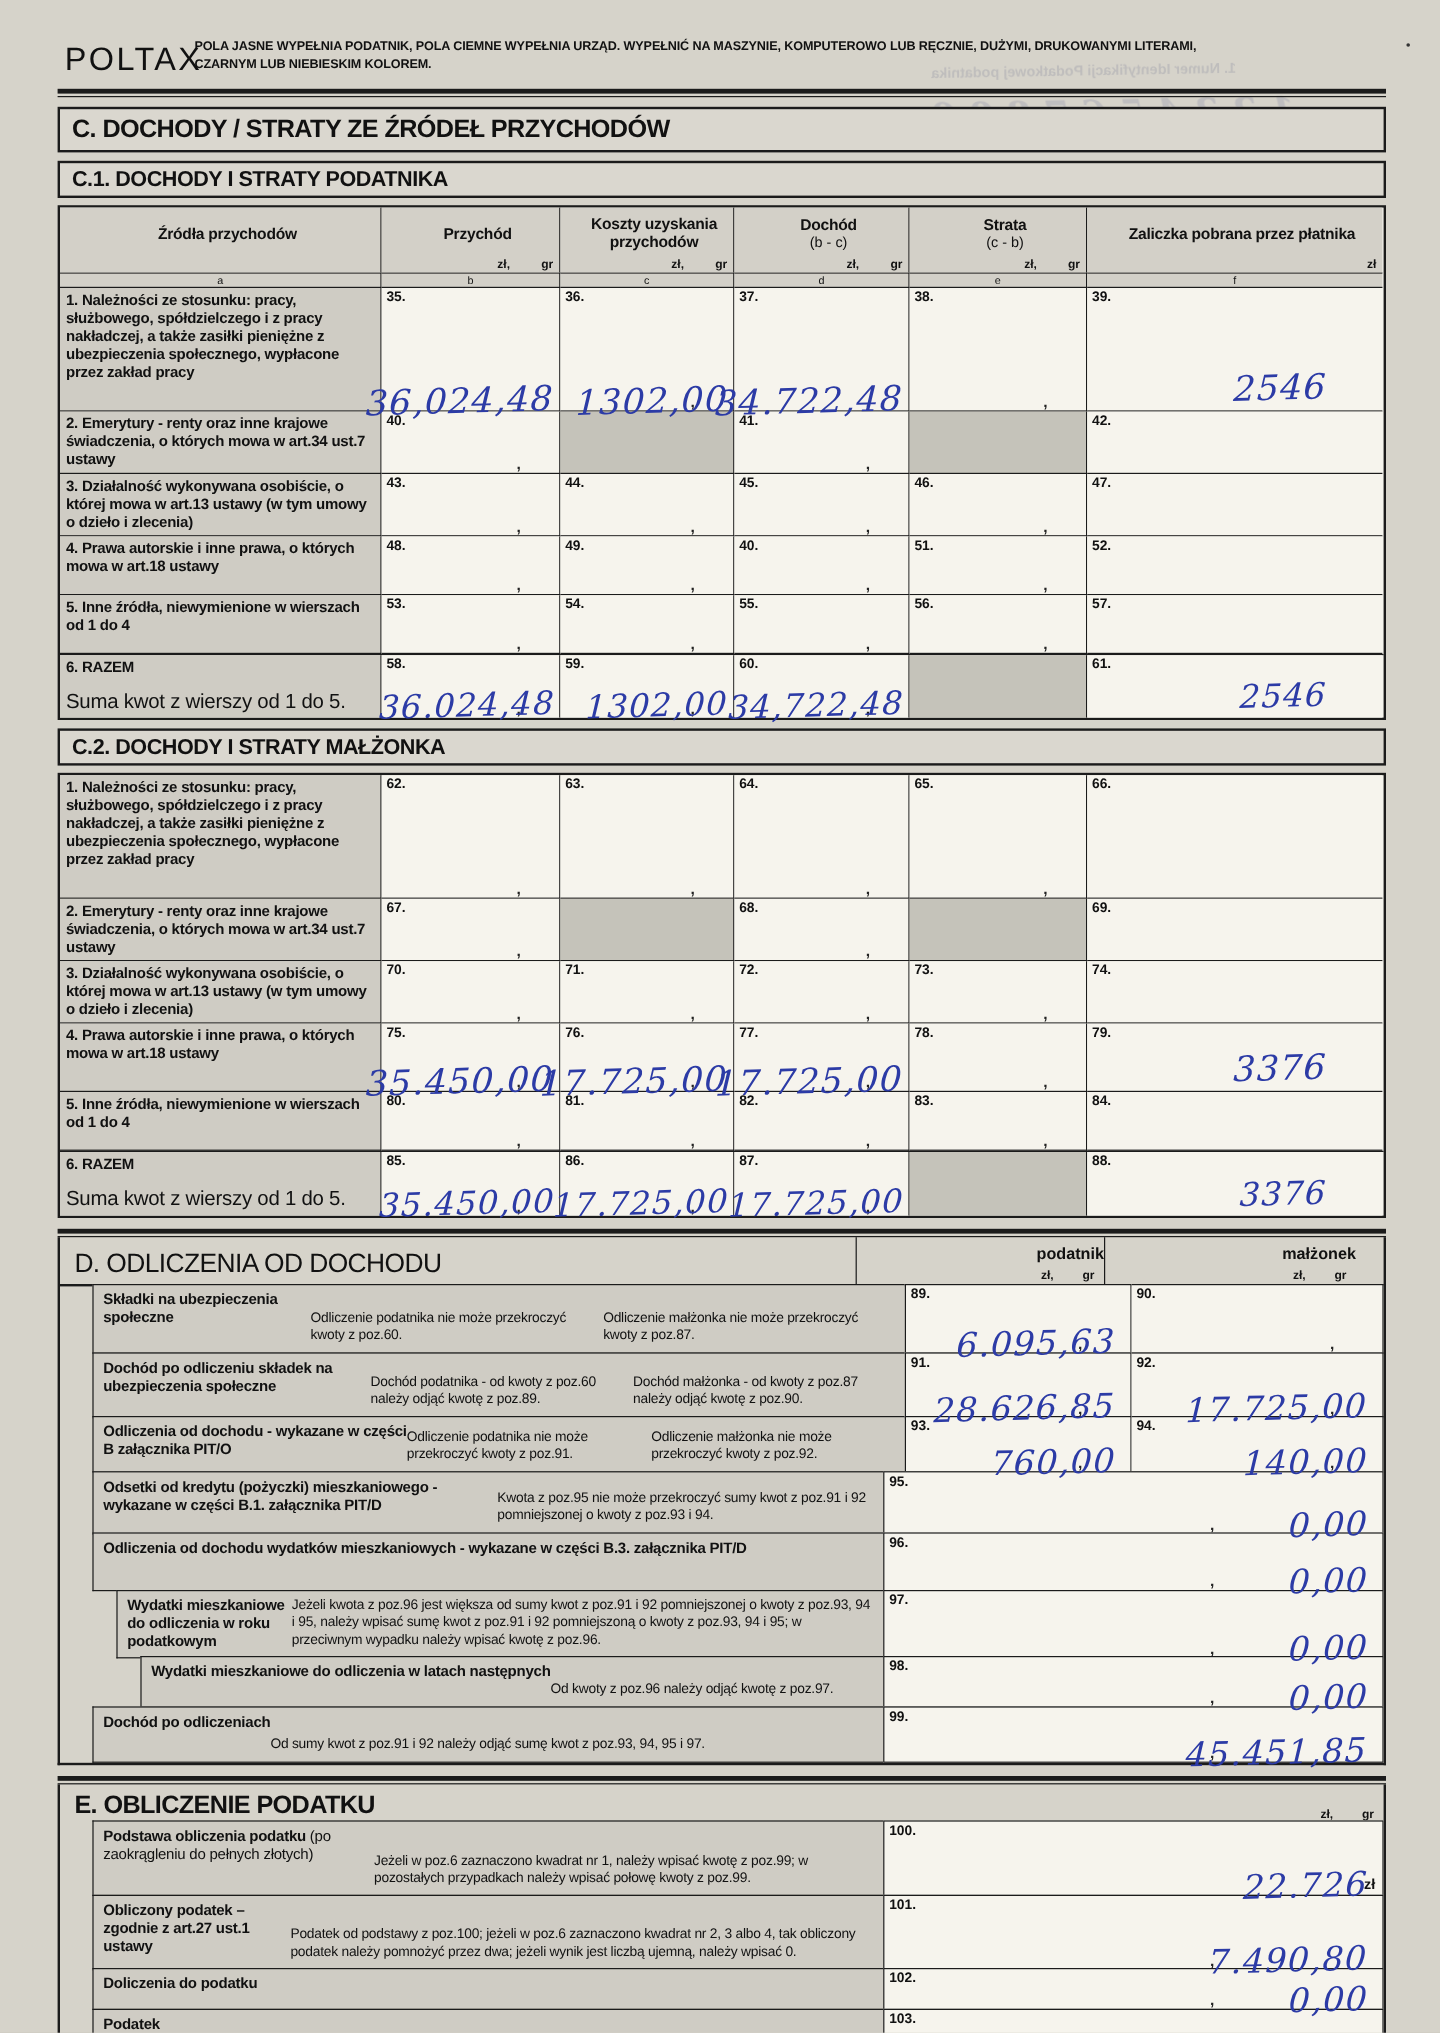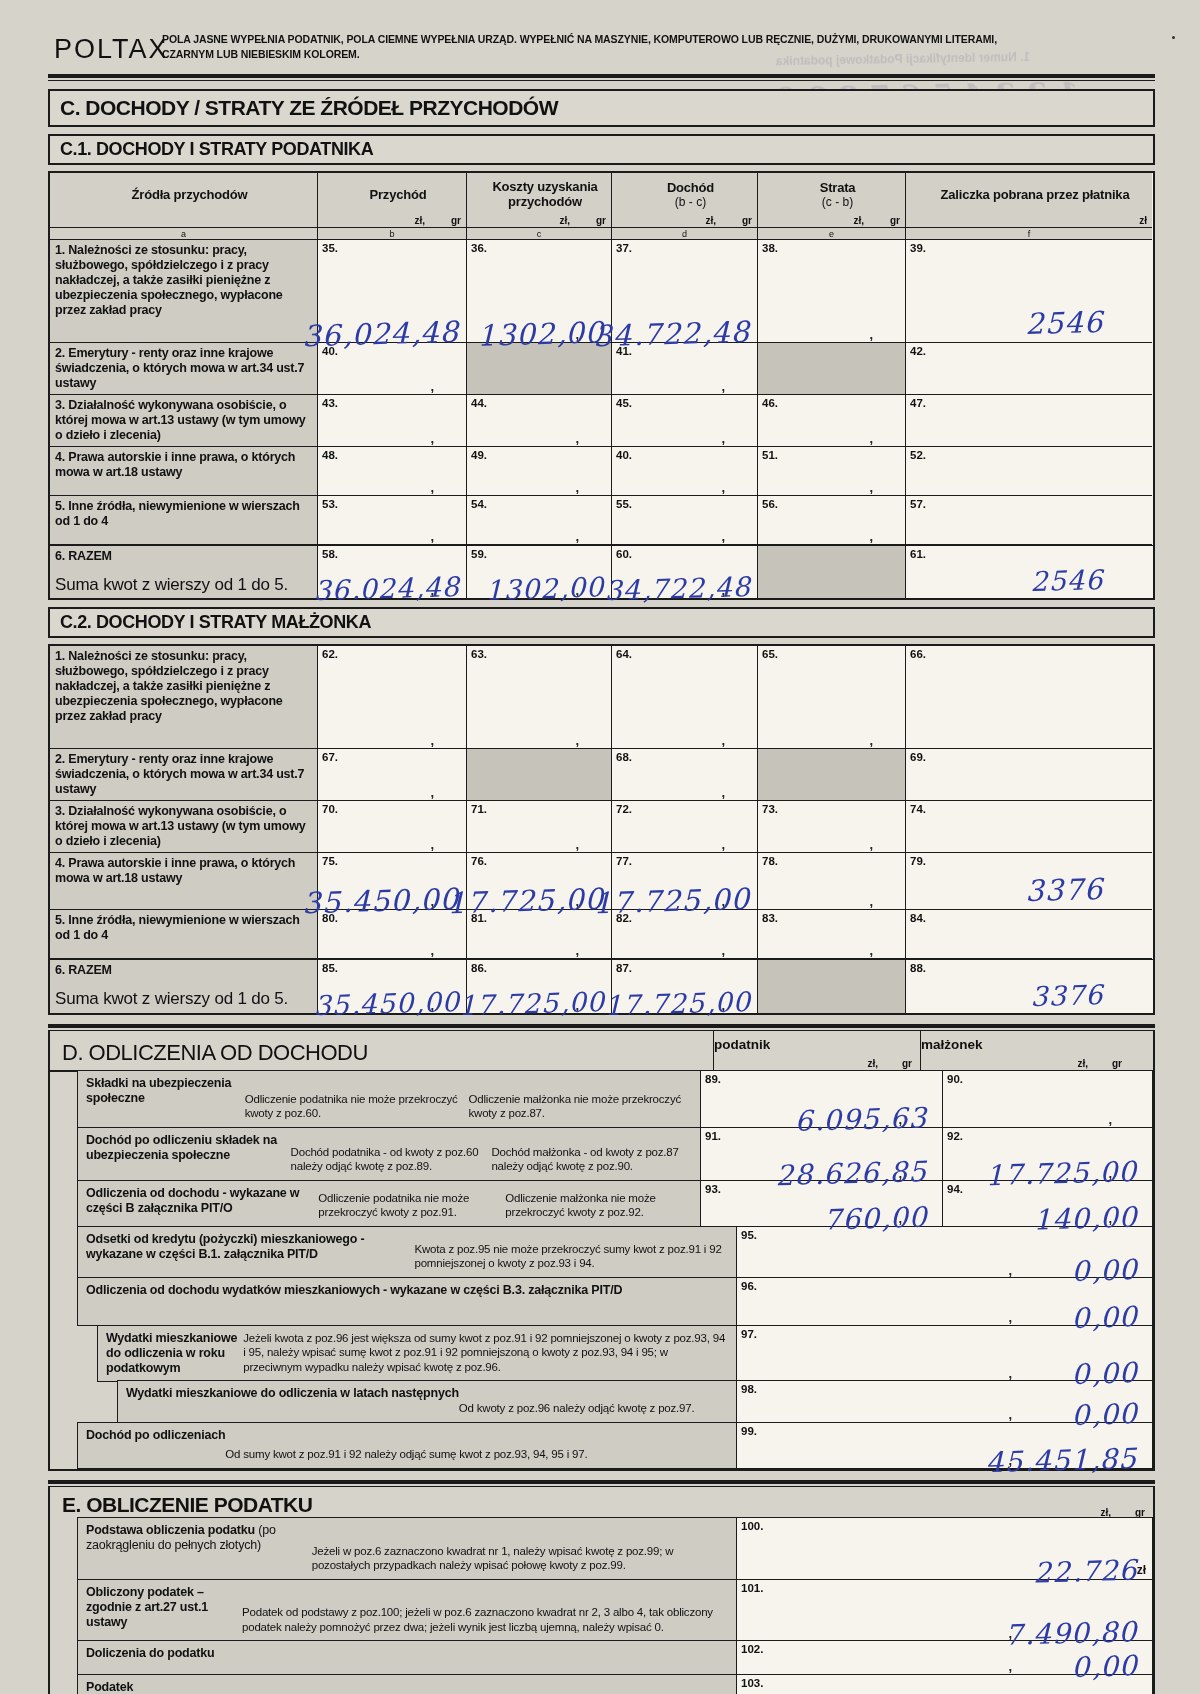--- a/index.html
+++ b/index.html
@@ -58,30 +58,30 @@
   .hw{position:absolute;bottom:-9px;right:4px;font-family:"DejaVu Serif",serif;font-style:italic;
       color:var(--ink);font-size:29px;letter-spacing:1px;white-space:nowrap;
       transform:rotate(-1.6deg) skewX(-4deg);z-index:3;font-weight:500}
   .razem .hw{font-size:27px;bottom:-6px}
   .hw.plainnum{right:46px;bottom:2px}
 
   
   .dsec{border:2.5px solid var(--border);border-top:none;margin-top:0}
   .dhead{display:grid;grid-template-columns:663px 207px 210px;border-bottom:2px solid var(--border)}
   .dhead .t{font-size:22px;font-weight:normal;letter-spacing:-0.5px;padding:9px 0 4px 12px}
-  .dhead .colh{border-left:1.5px solid var(--border);position:relative;display:flex;align-items:flex-start;justify-content:flex-start;padding-top:6px}
+  .dhead .colh{border-left:1.5px solid var(--border);position:relative;display:flex;align-items:flex-start;justify-content:flex-end;padding-top:6px}
   .dhead .colh .nm{font-size:13.5px;font-weight:bold}
   .units-br{position:absolute;bottom:1px;right:8px;display:flex;gap:24px;font-size:10px;font-weight:bold}
   .d-rows{padding-left:27px}
   .d-row{display:flex;margin-top:-1.5px}
   .d-row .lab{flex:1 1 auto;border:1.5px solid var(--border);border-right:none;background:var(--label);
               padding:5px 8px;display:flex;flex-direction:row}
   .d-row .lab .t{font-size:12.5px;font-weight:bold;letter-spacing:-0.2px;line-height:1.2}
   .d-row .lab .s{font-size:11.5px;line-height:1.25;margin-top:auto;padding-bottom:2px;letter-spacing:-0.2px}
-  .d-row .vbox{width:243px;flex:0 0 auto;border:1.5px solid var(--border);background:var(--cell);position:relative}
+  .d-row .vbox{width:189px;flex:0 0 auto;border:1.5px solid var(--border);background:var(--cell);position:relative}
   .d-row .vbox.m{width:210px;border-left:none}
   .d-row .vbox.full{width:417px}
   .d-row .vbox .pcomma{right:40px}
   .d-row .vbox.full .pcomma{right:140px}
   .d-row .vbox .hw{right:12px;font-size:28px}
   .d-row1{min-height:58px}.d-row2{min-height:55px}.d-row3{min-height:47px}.d-row4{min-height:53px}
   .d-row5{min-height:49px}.d-row6{min-height:52px}.d-row7{min-height:43px}.d-row8{min-height:47px}
   .e-row1{min-height:63px}.e-row2{min-height:63px}.e-row3{min-height:35px}.e-row4{min-height:49px}
   .ehead{position:relative;border-bottom:none;padding:6px 0 2px 12px}
   .ehead .t{font-size:21px;font-weight:bold;letter-spacing:-0.5px}

